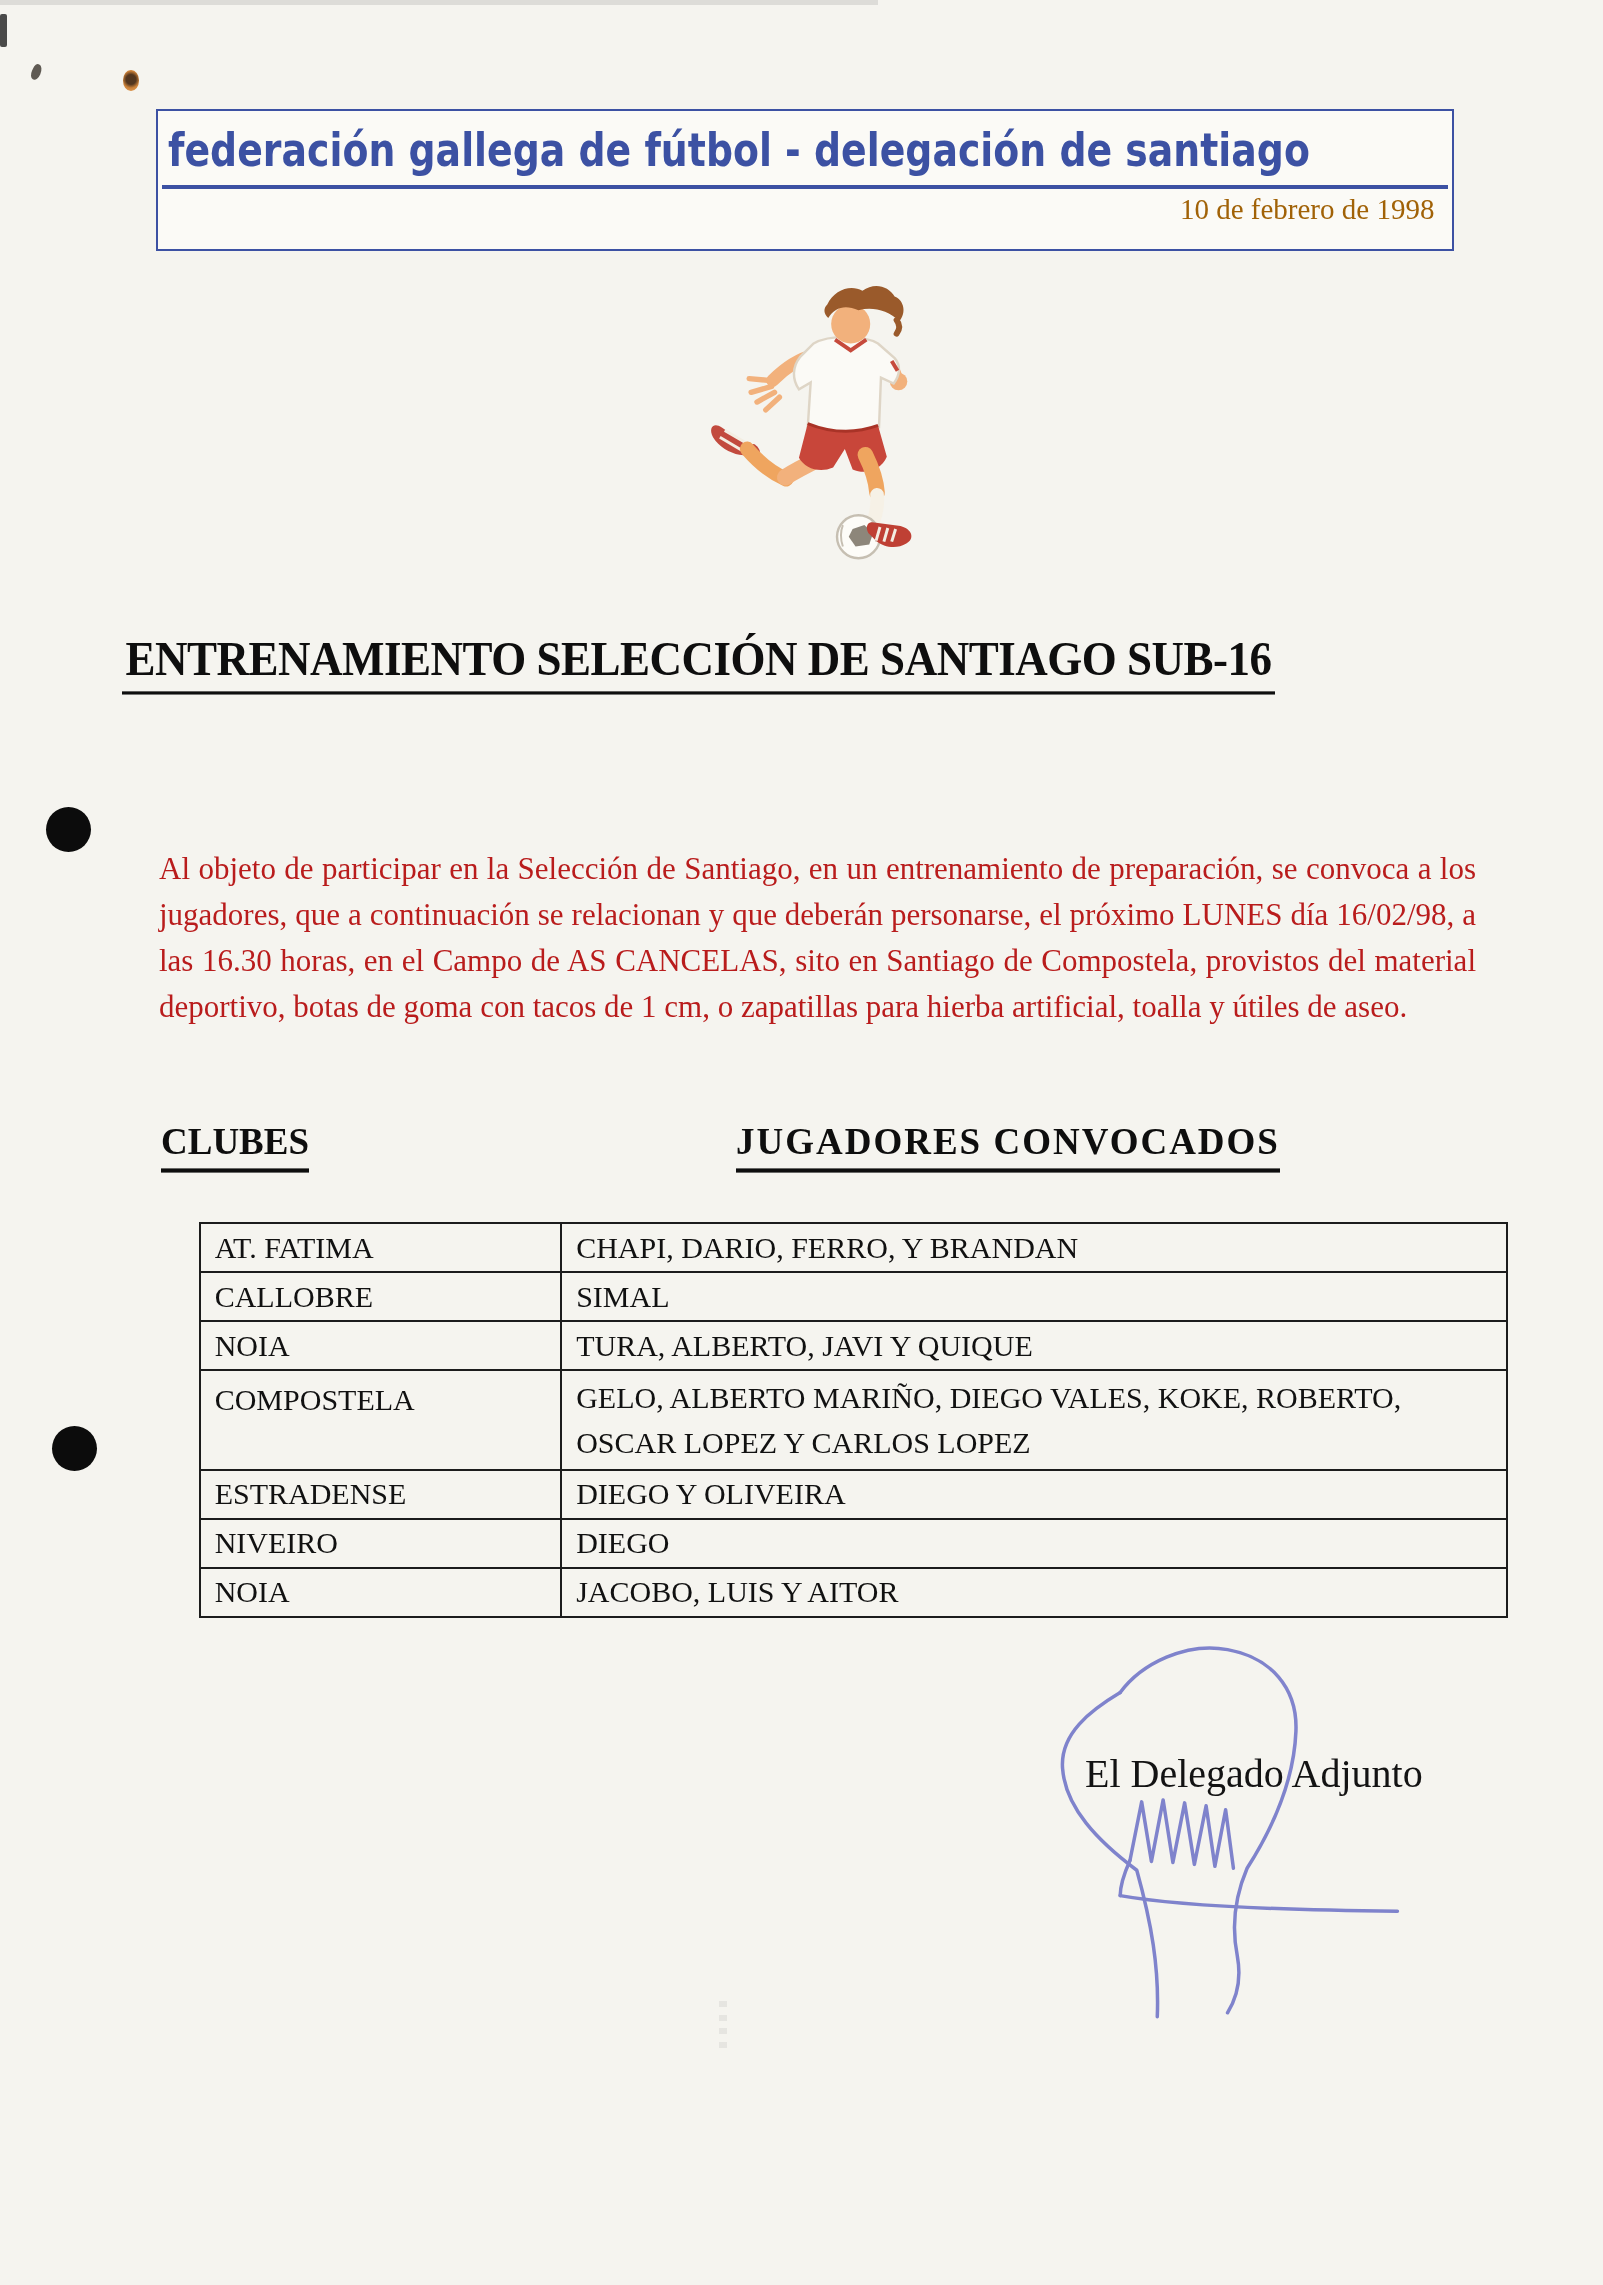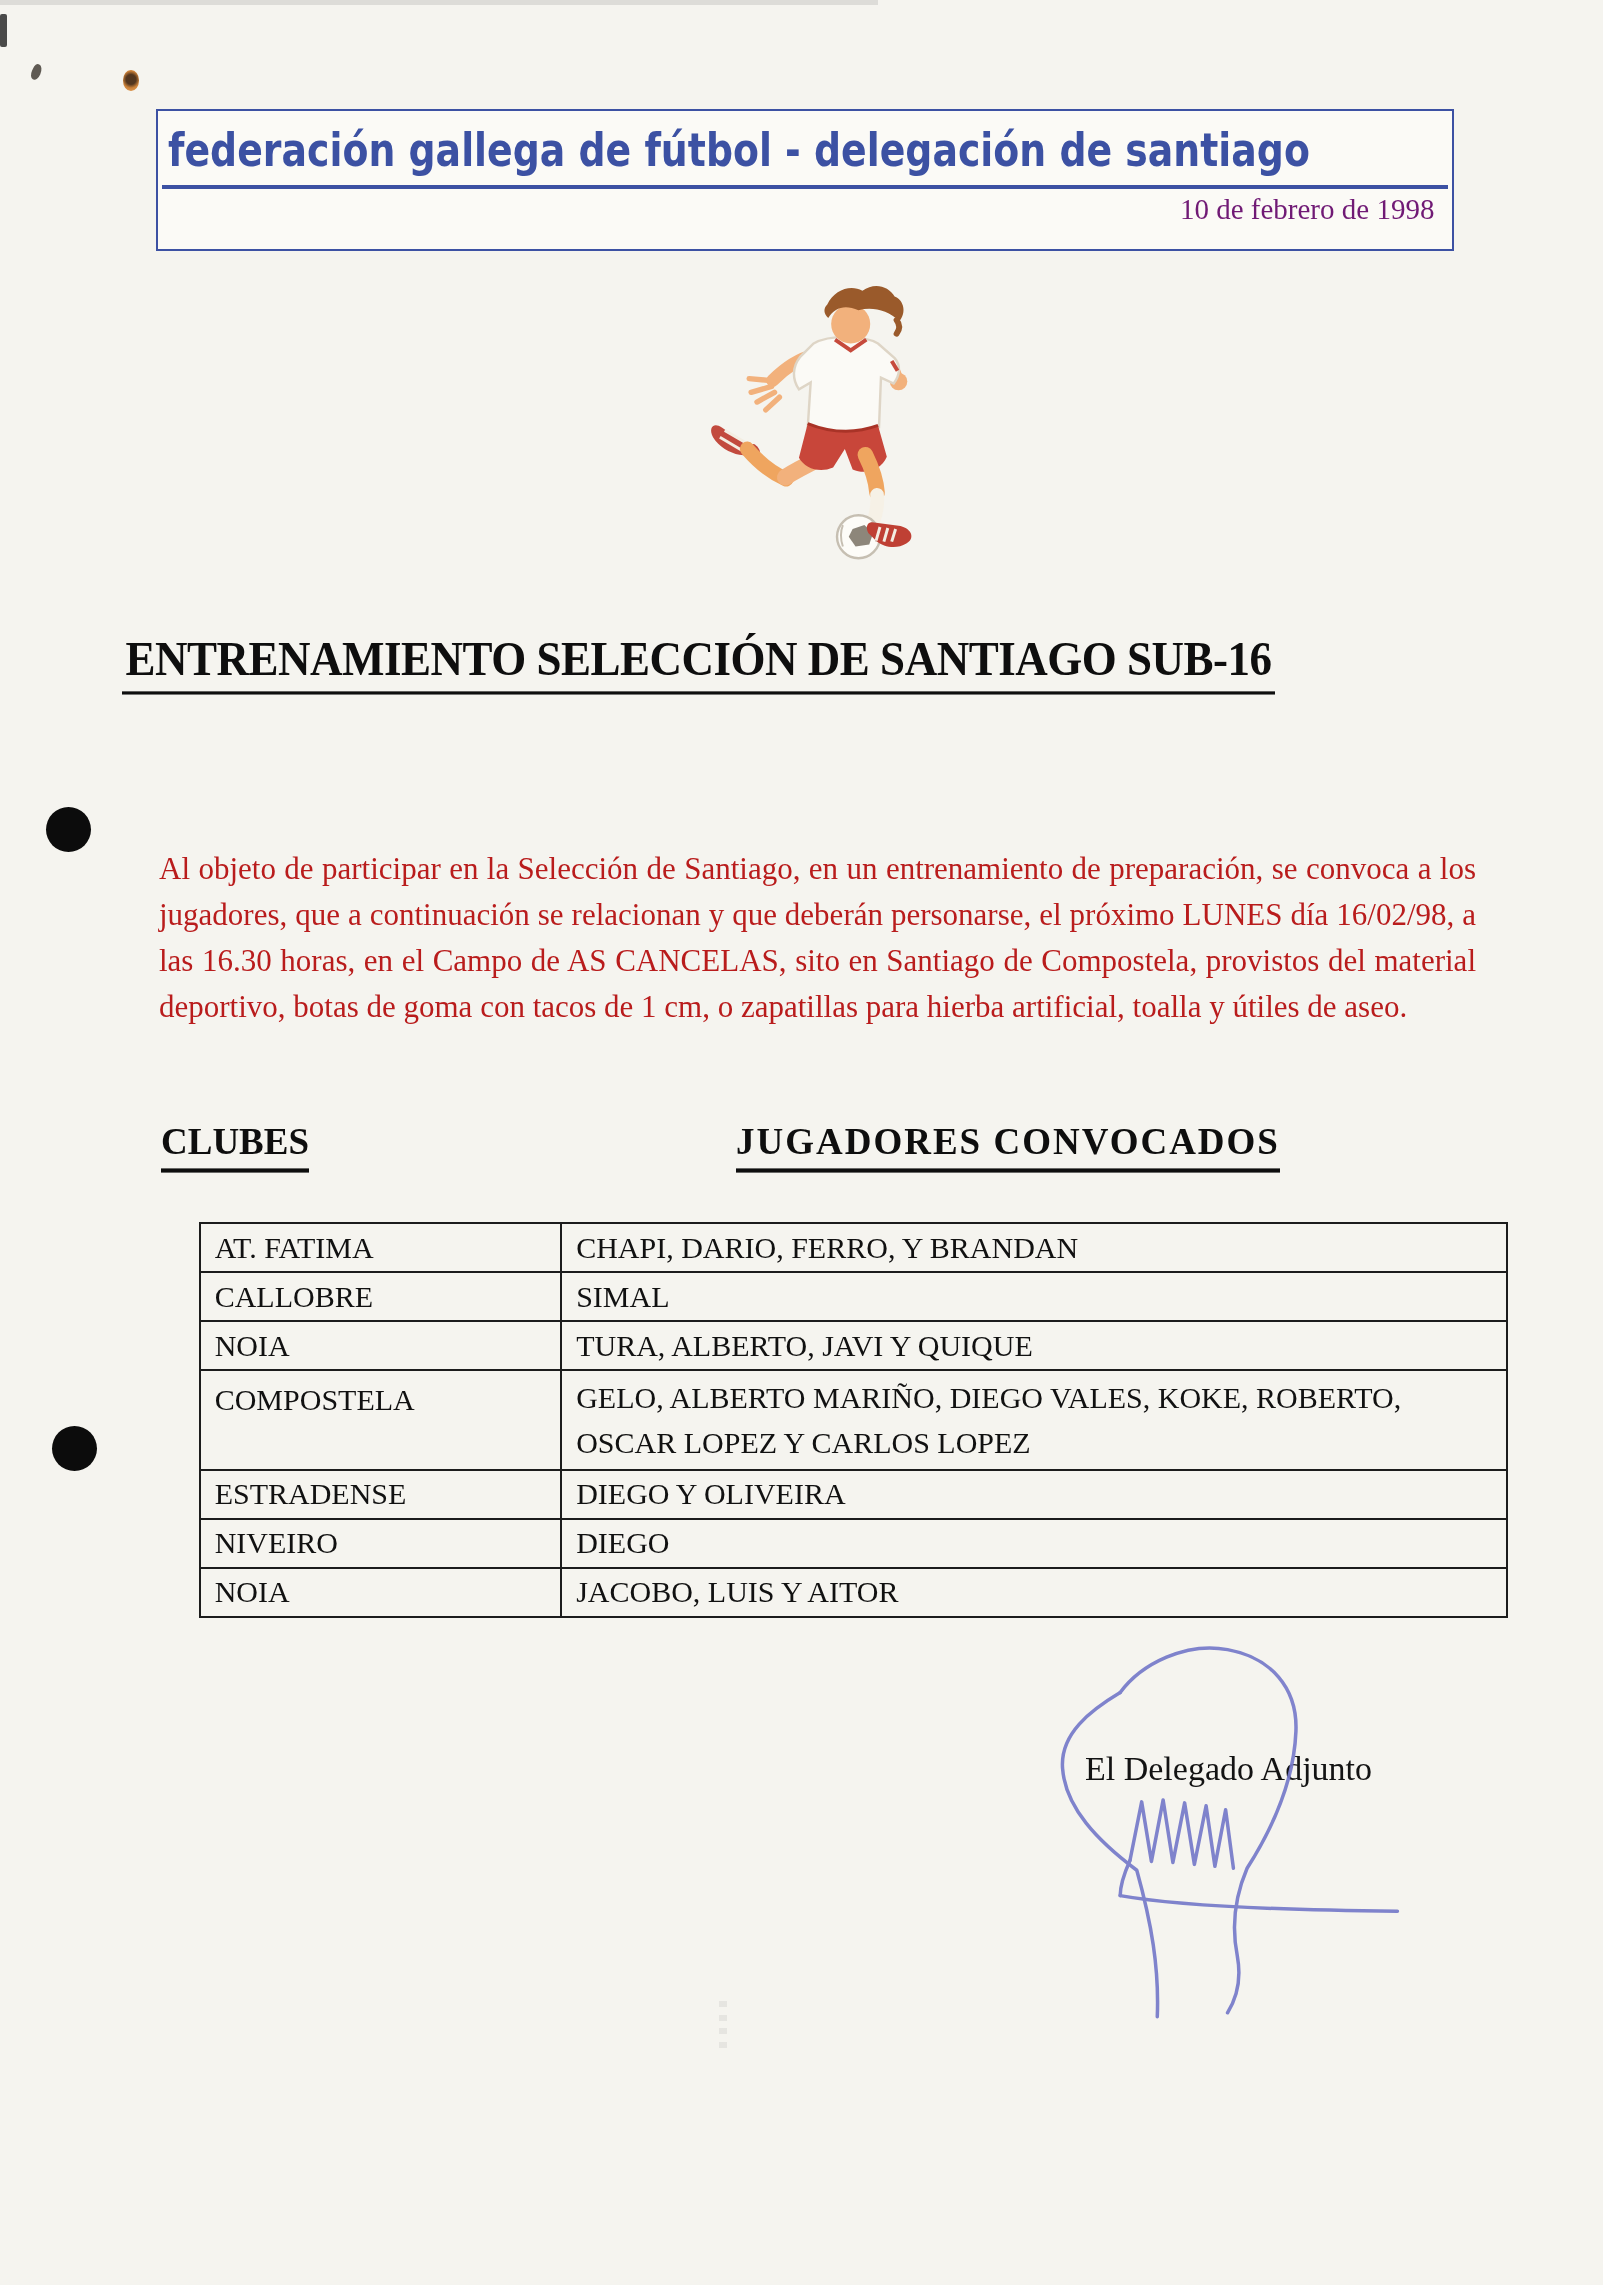--- a/index.html
+++ b/index.html
@@ -29,21 +29,21 @@
     position:absolute;left:9.8px;top:7.8px;width:1273px;
     font-family:"DejaVu Sans", sans-serif;
     font-weight:bold;font-size:39px;line-height:1.4;
     color:#3c51a3;white-space:nowrap;
     transform:scaleX(.97) scaleY(1.18);transform-origin:left top;
     letter-spacing:0px;z-index:2;
   }
   .org-underline{position:absolute;left:3.9px;right:3.9px;top:74px;height:3.9px;background:#3c51a3;z-index:1;}
   .header-date{
     position:absolute;right:17.6px;top:82px;
-    font-size:29px;color:#701a75;z-index:2;
+    font-size:29px;color:#a16207;z-index:2;
   }
 
   
   .player{position:absolute;left:671px;top:281px;width:293px;height:288px;}
 
   
   .doc-title{
     position:absolute;left:0;top:632px;width:1397px;text-align:center;
   }
   .doc-title span{
@@ -77,21 +77,21 @@
     border:2px solid #1c1c1c;
     padding:2px 9.8px 2px 13.7px;
     height:43px;vertical-align:middle;
     overflow:hidden;white-space:normal;
   }
   table.roster td.club{width:336px;}
   table.roster{border:2.9px solid #1c1c1c;margin-left:48px;}
   tr.tall td{height:90px;line-height:45px;}
 
   
-  .sig-label{position:absolute;left:1085px;top:1750px;font-size:34px;color:#131313;z-index:1;}
+  .sig-label{position:absolute;left:1085px;top:1750px;font-size:40px;color:#131313;z-index:1;}
   .sig-svg{position:absolute;left:1005px;top:1634px;width:410px;height:410px;z-index:2;}
 
   .faint-fold{position:absolute;left:719px;top:2001px;width:7.8px;height:53px;opacity:.12;
     background:repeating-linear-gradient(#777 0 5.9px, transparent 5.9px 13.7px);}
 </style>
 </head>
 <body>
 
 <div class="page">
 

